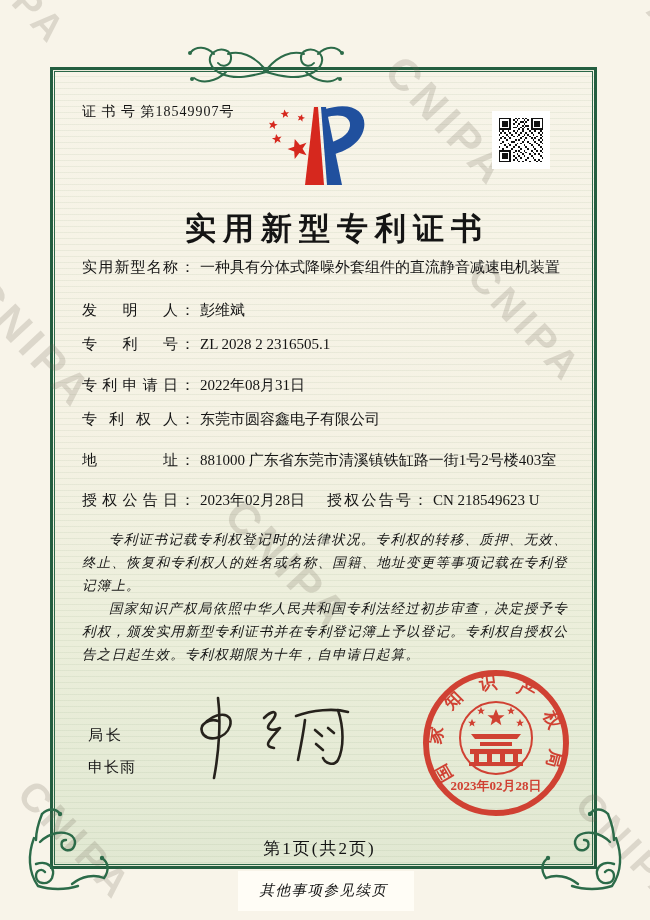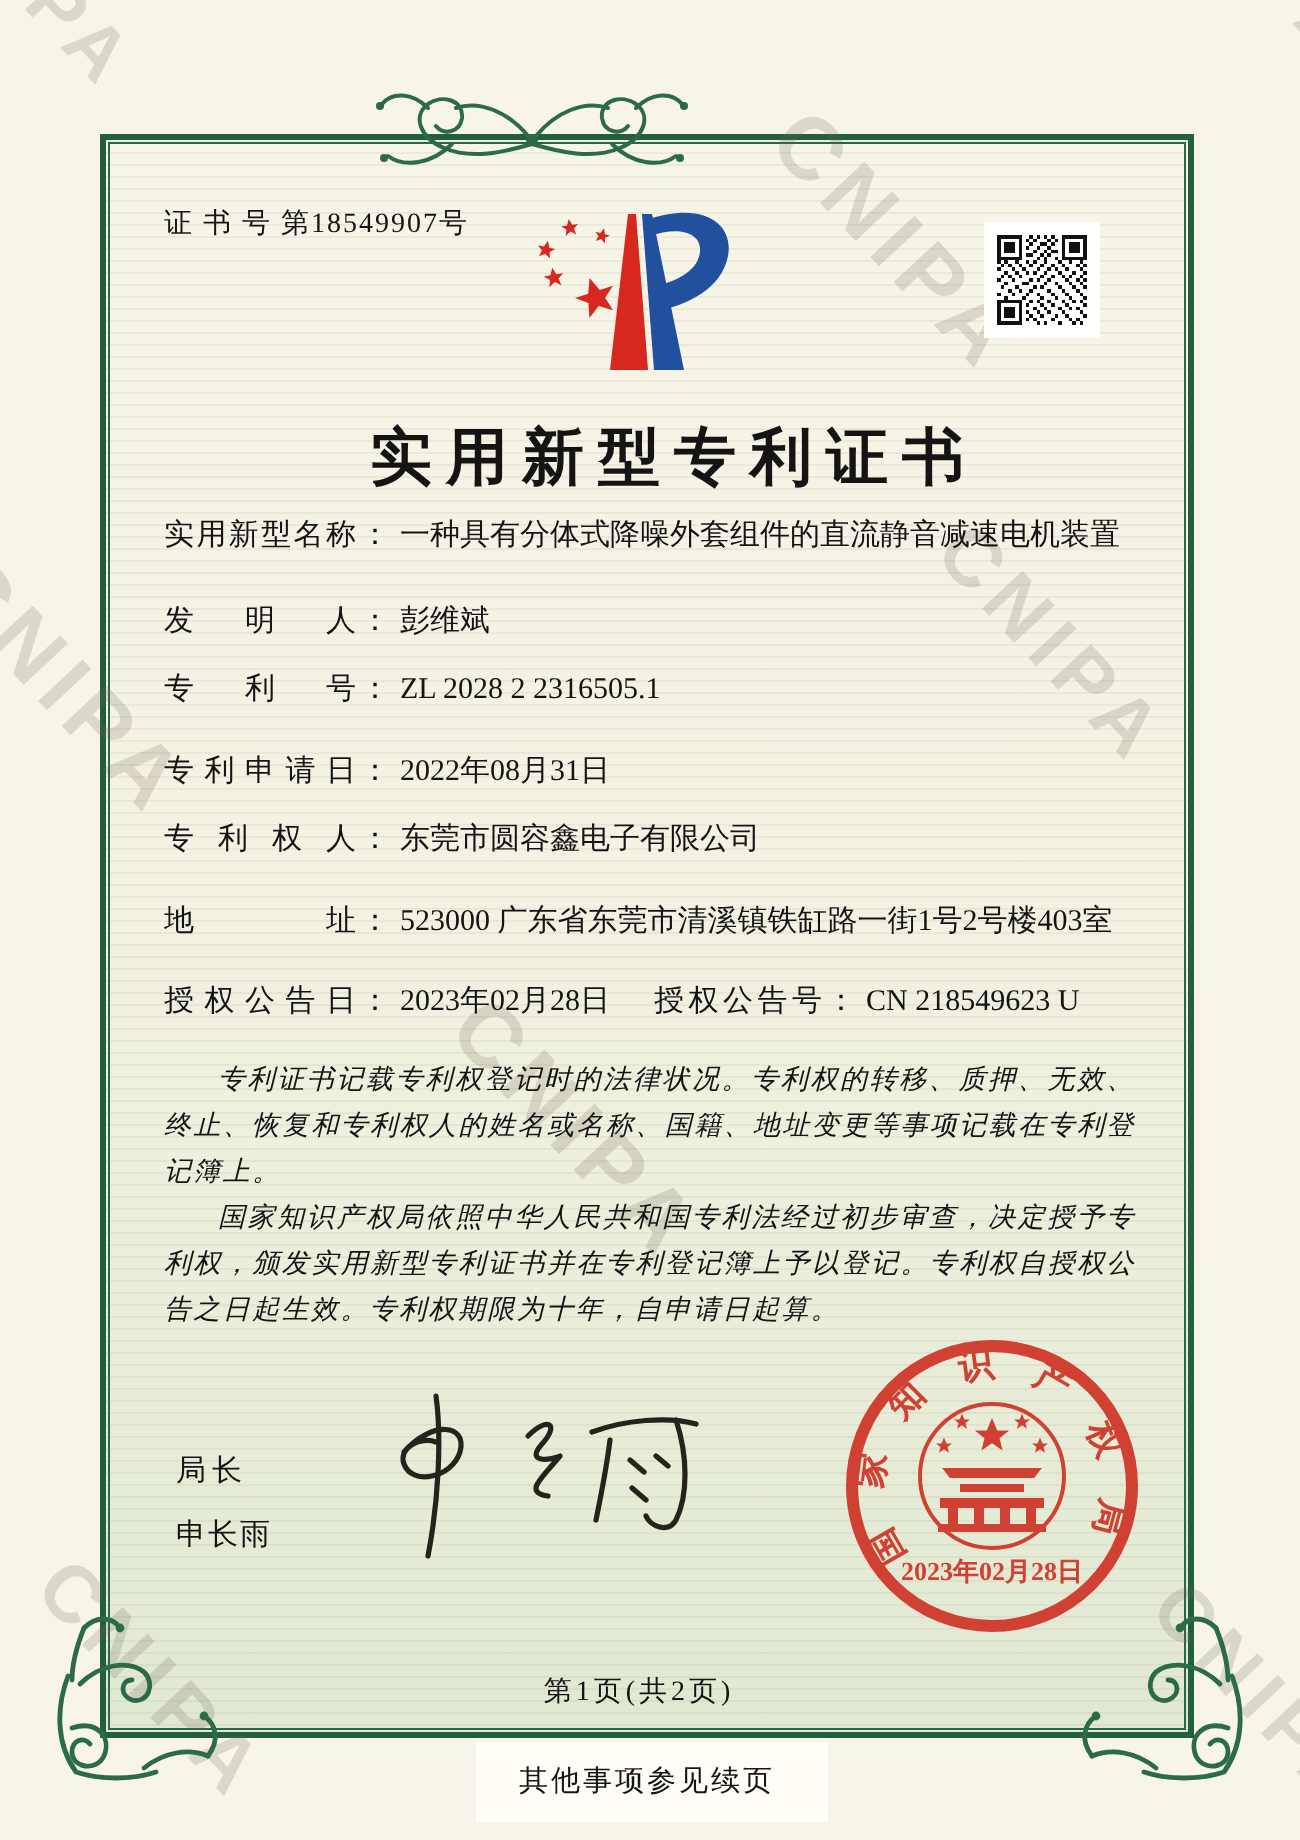--- a/index.html
+++ b/index.html
@@ -31,24 +31,24 @@
          font-style:italic;letter-spacing:1.2px;text-align:justify;}
   .paras p{margin:0;text-indent:2em;}
   .director-title{position:absolute;left:88px;top:726px;font-size:15px;letter-spacing:3px;
          font-family:"Liberation Sans","DejaVu Sans",sans-serif;}
   .director-name{position:absolute;left:88px;top:758px;font-size:15px;letter-spacing:1px;
          font-family:Liberation Serif, serif;}
   .signature{position:absolute;left:172px;top:690px;}
   .seal{position:absolute;left:417px;top:664px;opacity:0.93;}
   .seal text{font-family:"Liberation Serif","DejaVu Serif",serif;}
   .page-info{position:absolute;left:50px;width:539px;top:837px;text-align:center;
-         font-size:14px;letter-spacing:2px;}
+         font-size:17px;letter-spacing:2px;}
   .cont-box{position:absolute;left:238px;top:871px;width:176px;height:40px;background:#fffdf6;z-index:4;}
   .cont-note{position:absolute;left:50px;width:547px;top:881px;text-align:center;font-size:14.5px;
-         letter-spacing:1.5px;z-index:5;}
+         font-style:italic;letter-spacing:1.5px;z-index:5;}
 </style>
 </head>
 <body>
 
 <div class="page">
 
   <span class="wm" style="left:-58px;top:-34px;font-size:38px;">CNIPA</span>
   <span class="wm" style="left:558px;top:-46px;font-size:38px;">CNIPA</span>
   <span class="wm" style="left:368px;top:96px;font-size:44px;">CNIPA</span>
   <span class="wm" style="left:-48px;top:318px;font-size:44px;">CNIPA</span>
@@ -155,21 +155,21 @@
     <div class="frow" style="top:335px;">
       <span class="flabel">专利号</span><span class="fcolon">：</span><span class="fvalue">ZL 2028 2 2316505.1</span>
     </div>
     <div class="frow" style="top:376px;">
       <span class="flabel">专利申请日</span><span class="fcolon">：</span><span class="fvalue">2022年08月31日</span>
     </div>
     <div class="frow" style="top:410px;">
       <span class="flabel">专利权人</span><span class="fcolon">：</span><span class="fvalue">东莞市圆容鑫电子有限公司</span>
     </div>
     <div class="frow" style="top:451px;">
-      <span class="flabel">地址</span><span class="fcolon">：</span><span class="fvalue">523000 广东省东莞市清溪镇铁缸路一街1号2号楼403室</span>
+      <span class="flabel">地址</span><span class="fcolon">：</span><span class="fvalue">881000 广东省东莞市清溪镇铁缸路一街1号2号楼403室</span>
     </div>
     <div class="frow" style="top:491px;">
       <span class="flabel">授权公告日</span><span class="fcolon">：</span><span class="fvalue">2023年02月28日</span>
     </div>
     <div class="frow2" style="top:491px;">
       <span class="flabel2">授权公告号</span><span class="fcolon">：</span><span class="fvalue">CN 218549623 U</span>
     </div>
 
     <div class="paras">
       <p>专利证书记载专利权登记时的法律状况。专利权的转移、质押、无效、终止、恢复和专利权人的姓名或名称、国籍、地址变更等事项记载在专利登记簿上。</p>

